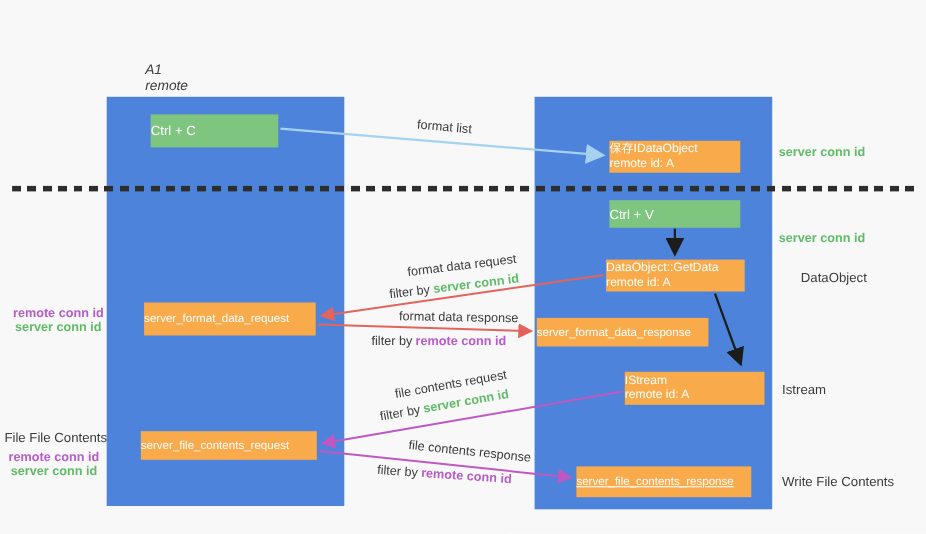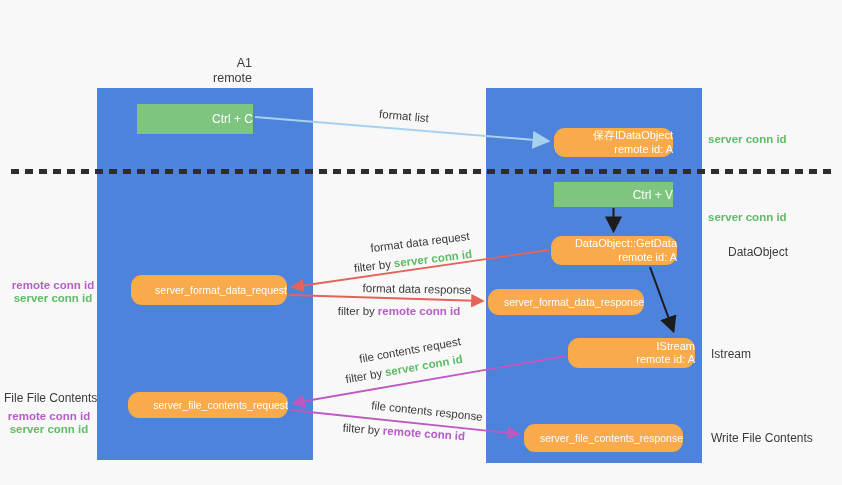--- a/index.html
+++ b/index.html
@@ -4,33 +4,33 @@
 <style>
   html,body { margin:0; padding:0; }
   .stage {
     position:relative; width:842px; height:485px;
     background:var(--bg,#f8f8f9);
     font-family:"Liberation Sans", sans-serif;
     overflow:hidden; color:var(--text-dark,#3b3b3b);
   }
   .abs { position:absolute; }
   .title { left:369px; top:9px; font-size:17px; line-height:23px; white-space:pre; }
-  .colhead { width:120px; text-align:right; font-size:12.5px; line-height:15px; }
+  .colhead { width:120px; text-align:left; font-size:12.5px; line-height:15px;font-style:italic; }
   .col { background:var(--column-blue,#4d83da); }
   .dotline {
     left:11px; top:169px; width:824px; height:5px;
     background-image:repeating-linear-gradient(90deg,#2d2d2d 0 8px,transparent 8px 14px);
   }
   .box {
     position:absolute; display:flex; flex-direction:column;
-    align-items:flex-end; justify-content:center;
+    align-items:flex-start; justify-content:center;
     color:#ffffff; text-align:center; white-space:nowrap;
   }
   .green { background:var(--box-green,#7ec57f); }
-  .orange { background:var(--box-orange,#f9aa4b);border-radius:11px; }
+  .orange { background:var(--box-orange,#f9aa4b); }
   .box.single { font-size:10.5px; }
   .box.keys { font-size:12px; }
   .box .ln { font-size:11px; line-height:13.5px; }
   .flabel {
     position:absolute; font-size:11.5px; white-space:nowrap;
     color:var(--text-dark,#3b3b3b);
     transform:translate(-50%,-50%) rotate(var(--rot,0deg));
   }
   .g { color:var(--label-green,#5fbb66); font-weight:bold; margin-left:3px; }
   .p { color:var(--label-purple,#b75bc9); font-weight:bold; margin-left:3px; }
@@ -110,21 +110,21 @@
 
   <div class="box orange" style="left:568px; top:338px; width:127px; height:30px;">
     <span class="ln">IStream</span>
     <span class="ln">remote id: A</span>
   </div>
 
   <div class="box orange single" style="left:128px; top:392px; width:160px; height:26px;">
     <span>server_file_contents_request</span>
   </div>
 
-  <div class="box orange single" style="left:524px; top:424px; width:159px; height:28px;">
+  <div class="box orange single" style="left:524px; top:424px; width:159px; height:28px;text-decoration:underline;">
     <span>server_file_contents_response</span>
   </div>
 
   <div class="flabel" style="left:404px; top:116px; --rot:5deg;">format list</div>
 
   <div class="flabel" style="left:420px; top:242px; --rot:-7deg;">format data request</div>
   <div class="flabel" style="left:413px; top:261px; --rot:-7deg;">
     <span>filter by</span><span class="g">server conn id</span>
   </div>
 

